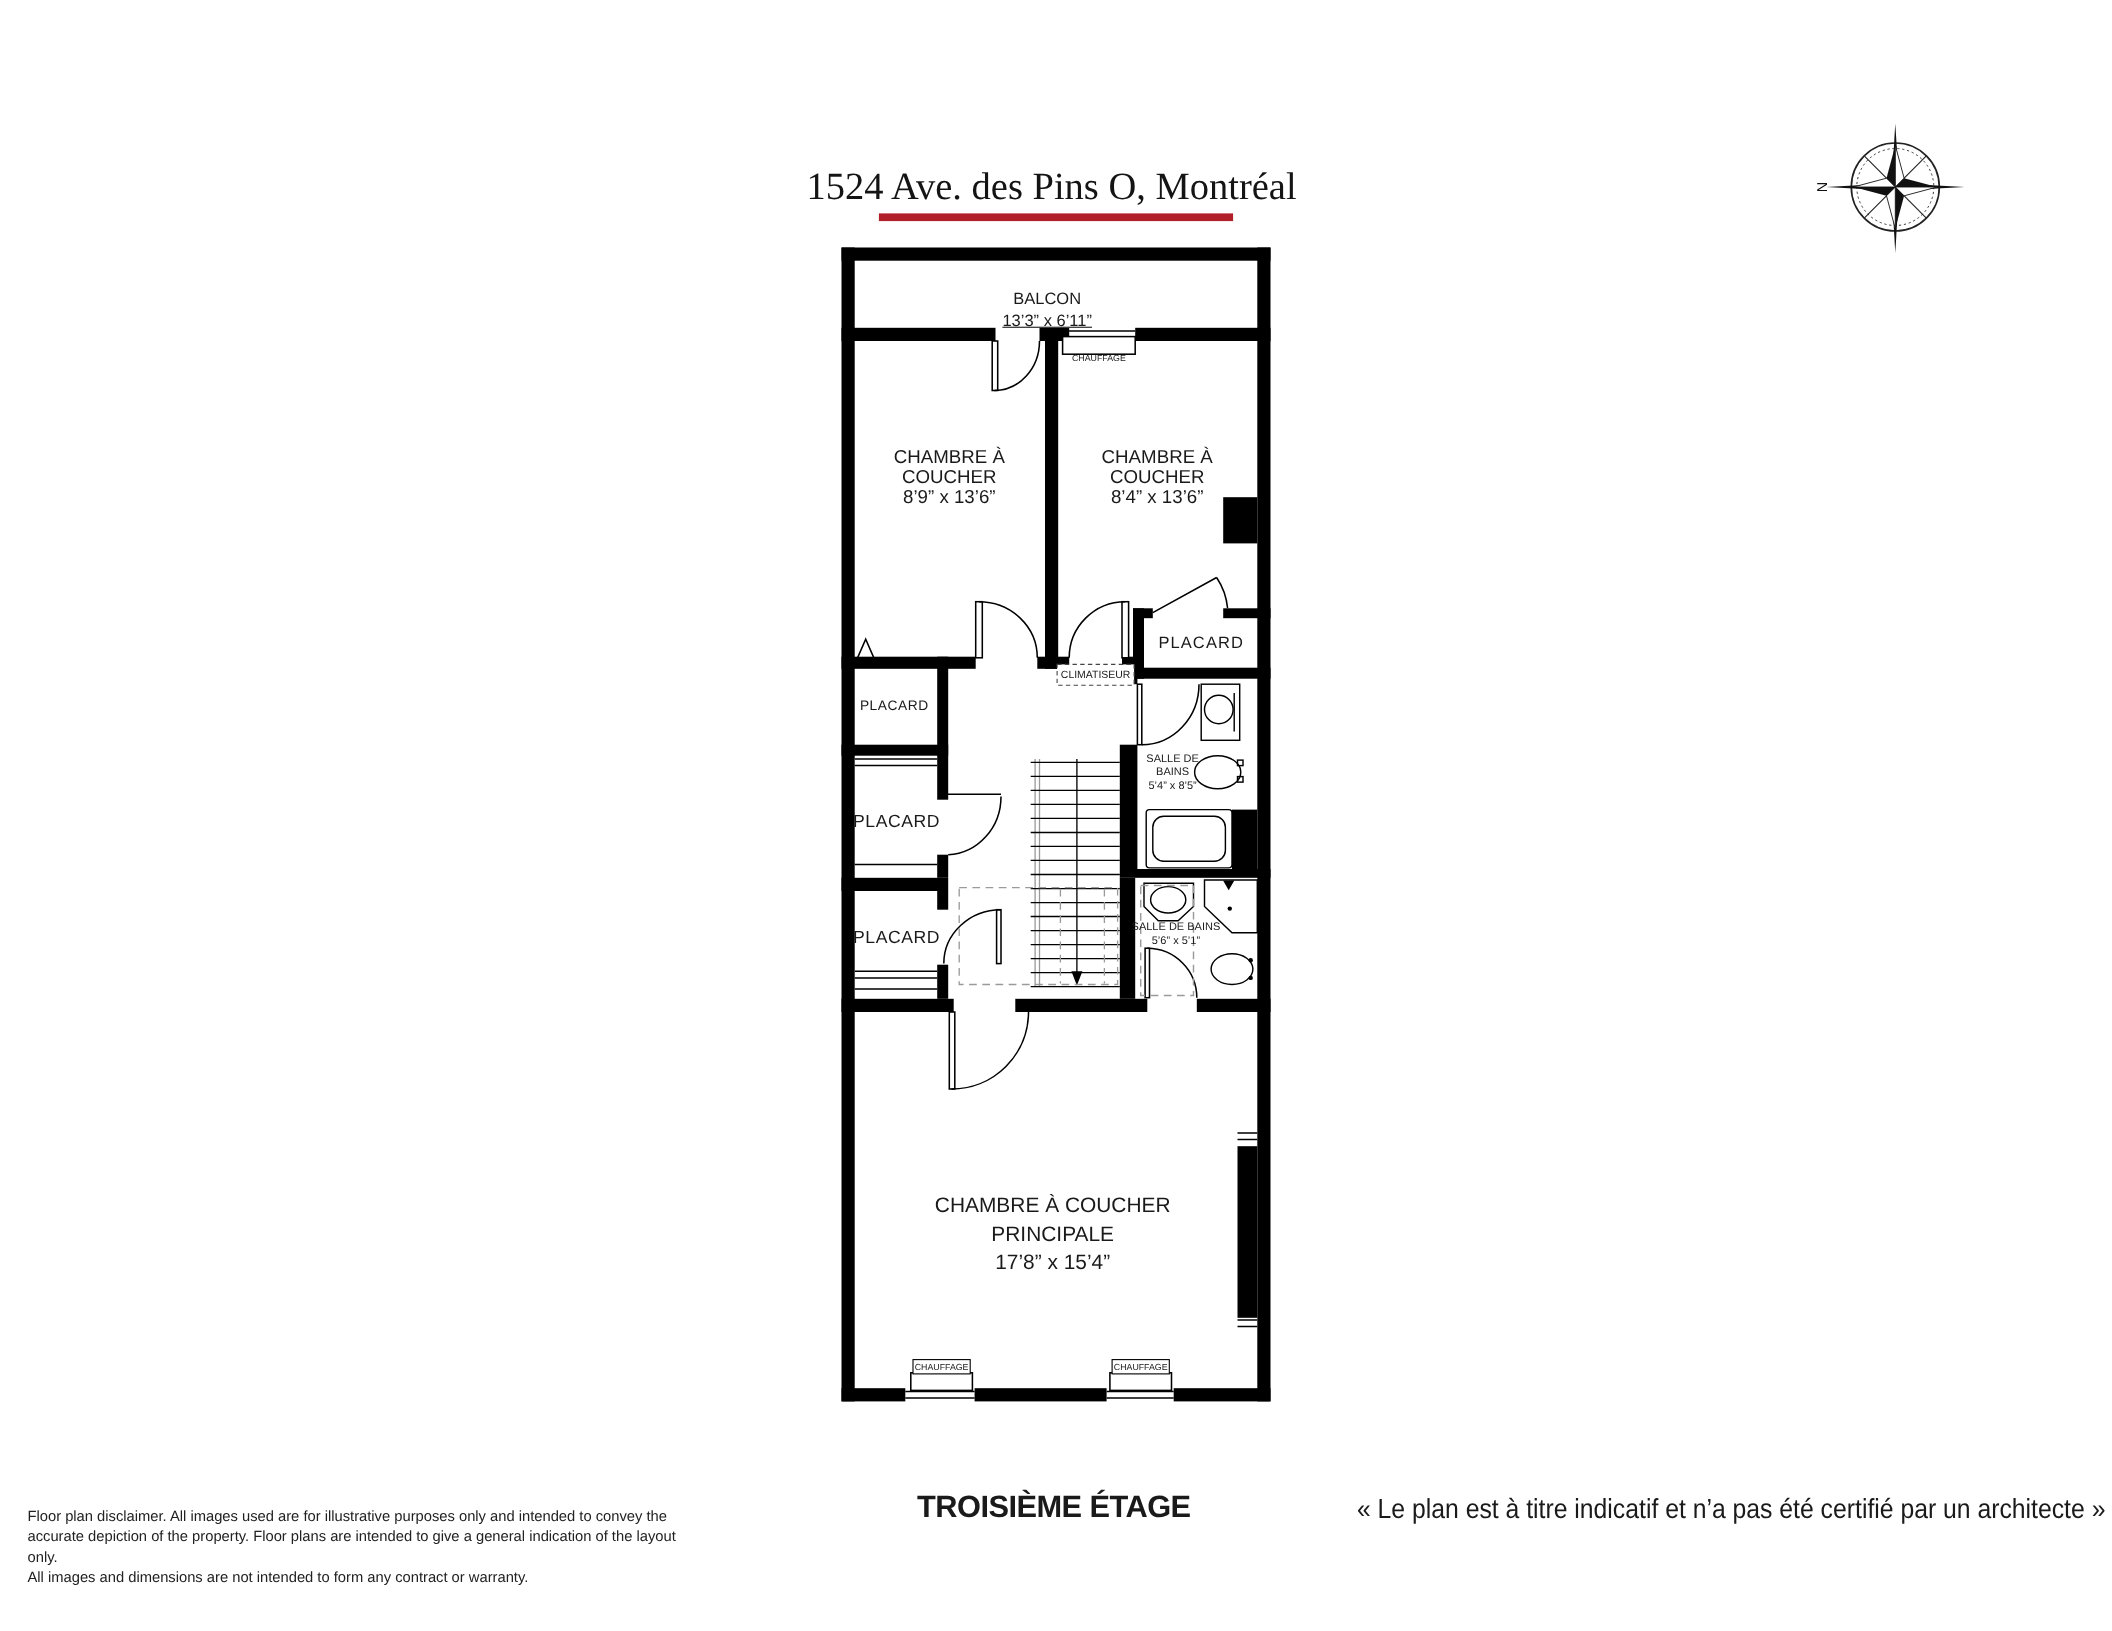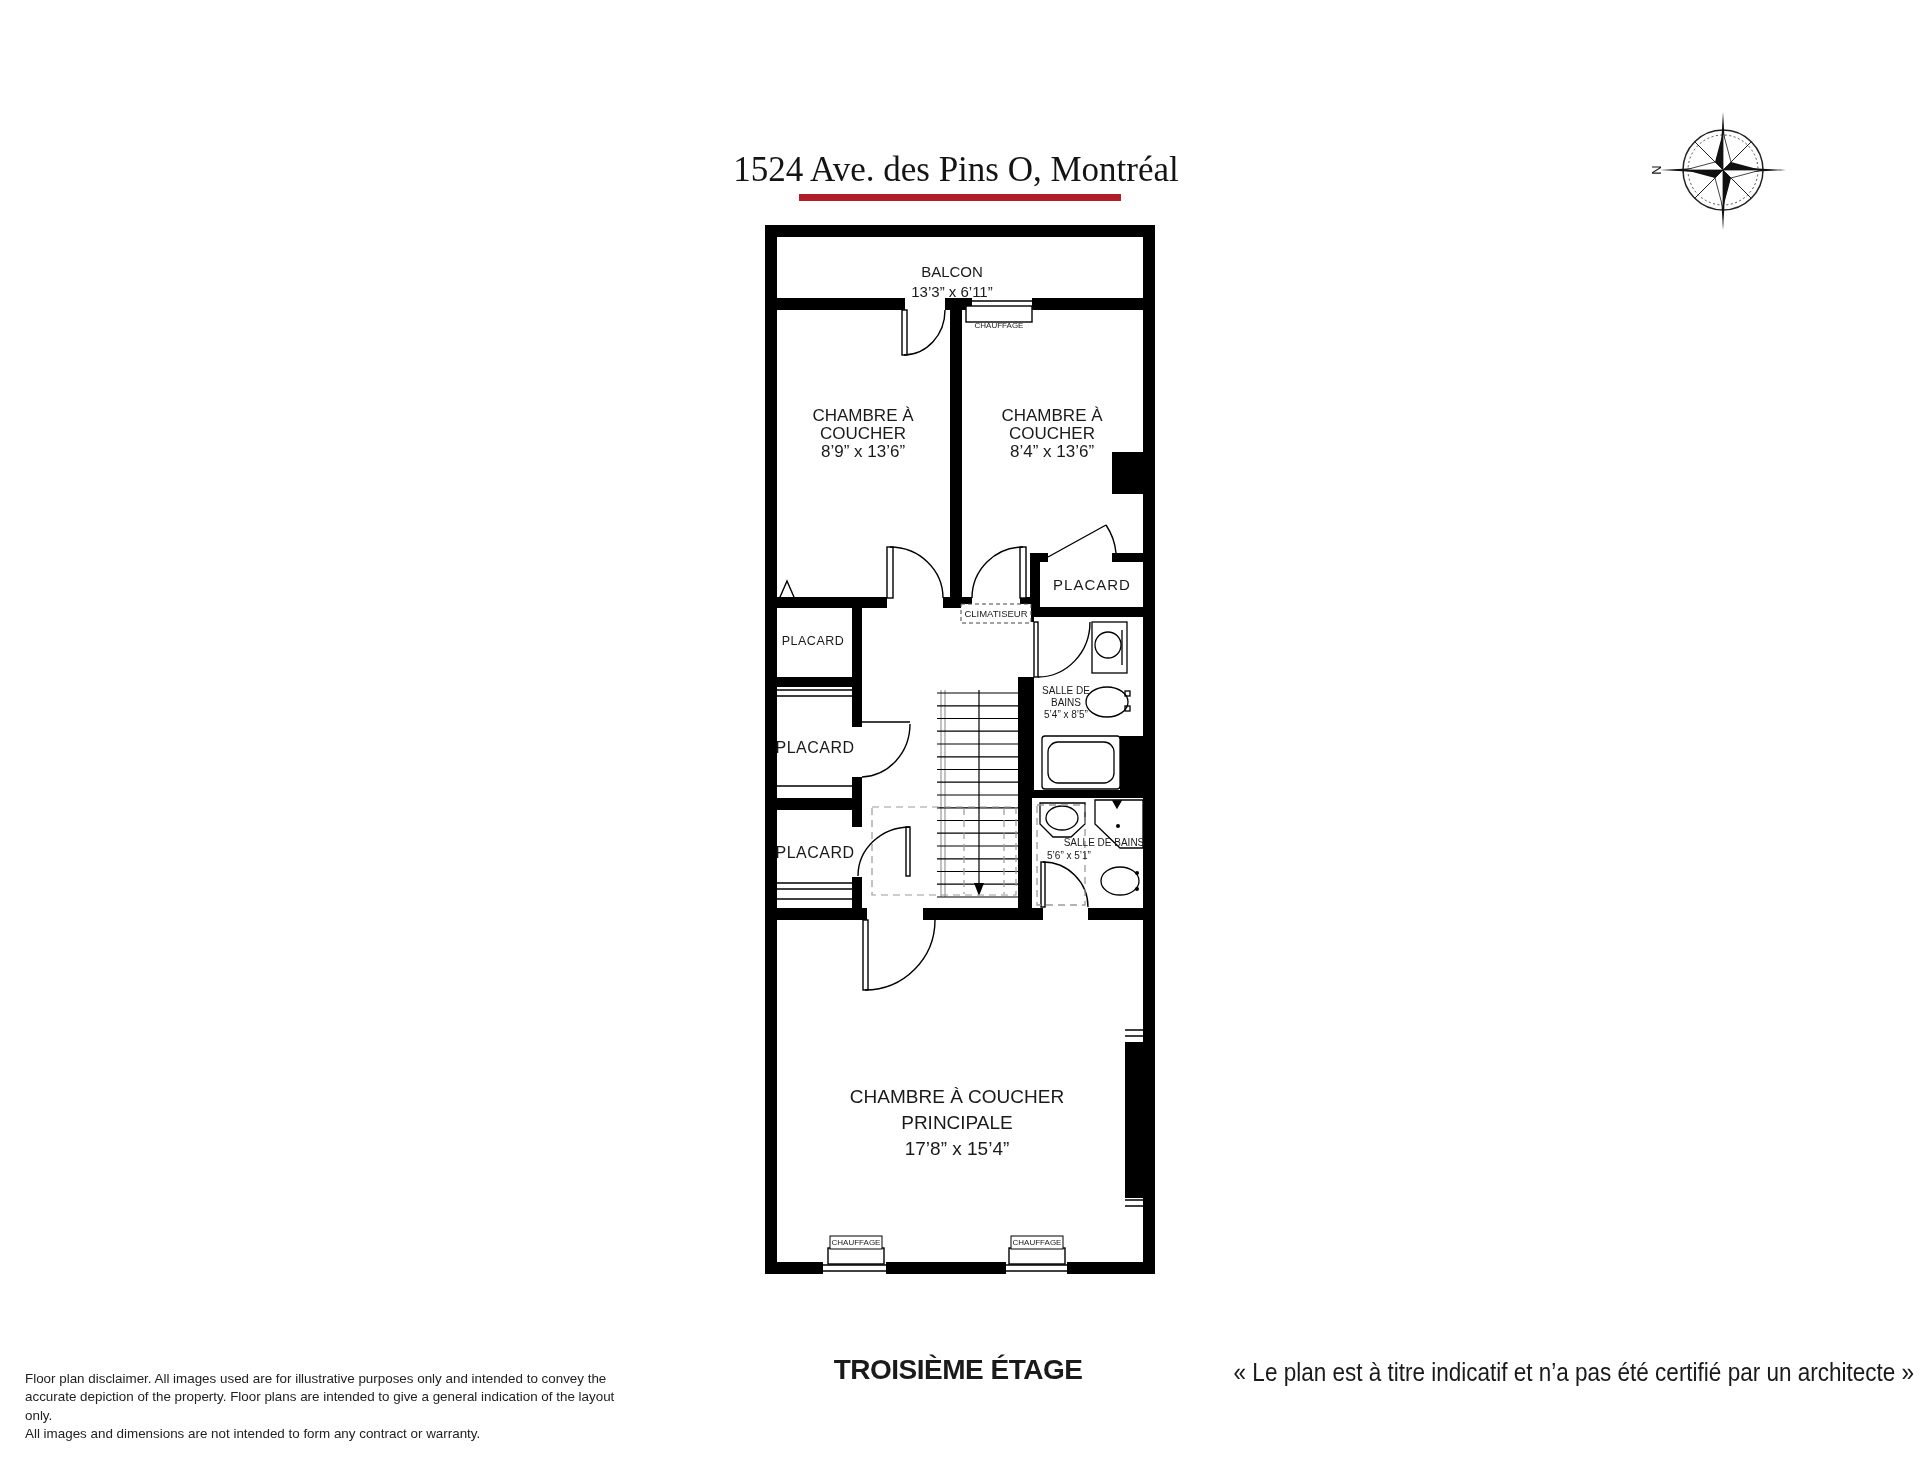--- a/index.html
+++ b/index.html
@@ -217,21 +217,21 @@
         <path d="M 0 38 L 8 8 L 0 0 Z" fill="#111111"></path>
         <path d="M 0 38 L -8 8 L 0 0 Z" fill="#ffffff" stroke="#111111" stroke-width="0.8"></path>
         <path d="M -38 0 L -8 8 L 0 0 Z" fill="#111111"></path>
         <path d="M -38 0 L -8 -8 L 0 0 Z" fill="#ffffff" stroke="#111111" stroke-width="0.8"></path>
       </g>
       <text x="-66" y="4" transform="rotate(-90 -66 0)" text-anchor="middle" font-size="13" fill="#111111" font-family="Liberation Sans, sans-serif">N</text>
     </g>
   </svg>
 
   <div class="lbl fs15" style="left:952px; top:264px;">BALCON</div>
-  <div class="lbl fs15" style="left:952px; top:284px;">13’3” x 6’11”</div>
+  <div class="lbl fs15" style="left:952px; top:284px;text-decoration:underline;">13’3” x 6’11”</div>
 
   <div class="lbl fs8" style="left:999px; top:322px;">CHAUFFAGE</div>
 
   <div class="lbl fs17" style="left:863px; top:407px;">CHAMBRE À</div>
   <div class="lbl fs17" style="left:863px; top:425px;">COUCHER</div>
   <div class="lbl fs17" style="left:863px; top:443px;">8’9” x 13’6”</div>
 
   <div class="lbl fs17" style="left:1052px; top:407px;">CHAMBRE À</div>
   <div class="lbl fs17" style="left:1052px; top:425px;">COUCHER</div>
   <div class="lbl fs17" style="left:1052px; top:443px;">8’4” x 13’6”</div>
@@ -242,21 +242,21 @@
 
   <div class="lbl fs125" style="left:813px; top:635px; letter-spacing:0.5px;">PLACARD</div>
 
   <div class="lbl fs10" style="left:1066px; top:686px;">SALLE DE</div>
   <div class="lbl fs10" style="left:1066px; top:698px;">BAINS</div>
   <div class="lbl fs10" style="left:1066px; top:710px;">5’4” x 8’5”</div>
 
   <div class="lbl fs16" style="left:815px; top:740px; letter-spacing:0.5px;">PLACARD</div>
   <div class="lbl fs16" style="left:815px; top:845px; letter-spacing:0.5px;">PLACARD</div>
 
-  <div class="lbl fs10" style="left:1104px; top:838px;">SALLE DE BAINS</div>
+  <div class="lbl fs10" style="left:1069px; top:838px;">SALLE DE BAINS</div>
   <div class="lbl fs10" style="left:1069px; top:851px;">5’6” x 5’1”</div>
 
   <div class="lbl fs19" style="left:957px; top:1087px;">CHAMBRE À COUCHER</div>
   <div class="lbl fs19" style="left:957px; top:1113px;">PRINCIPALE</div>
   <div class="lbl fs19" style="left:957px; top:1139px;">17’8” x 15’4”</div>
 
   <div class="lbl fs8" style="left:856px; top:1239px;">CHAUFFAGE</div>
   <div class="lbl fs8" style="left:1037px; top:1239px;">CHAUFFAGE</div>
 
   <div class="lbl bold" style="left:958px; top:1356px; font-size:28px; letter-spacing:-0.5px;">TROISIÈME ÉTAGE</div>

